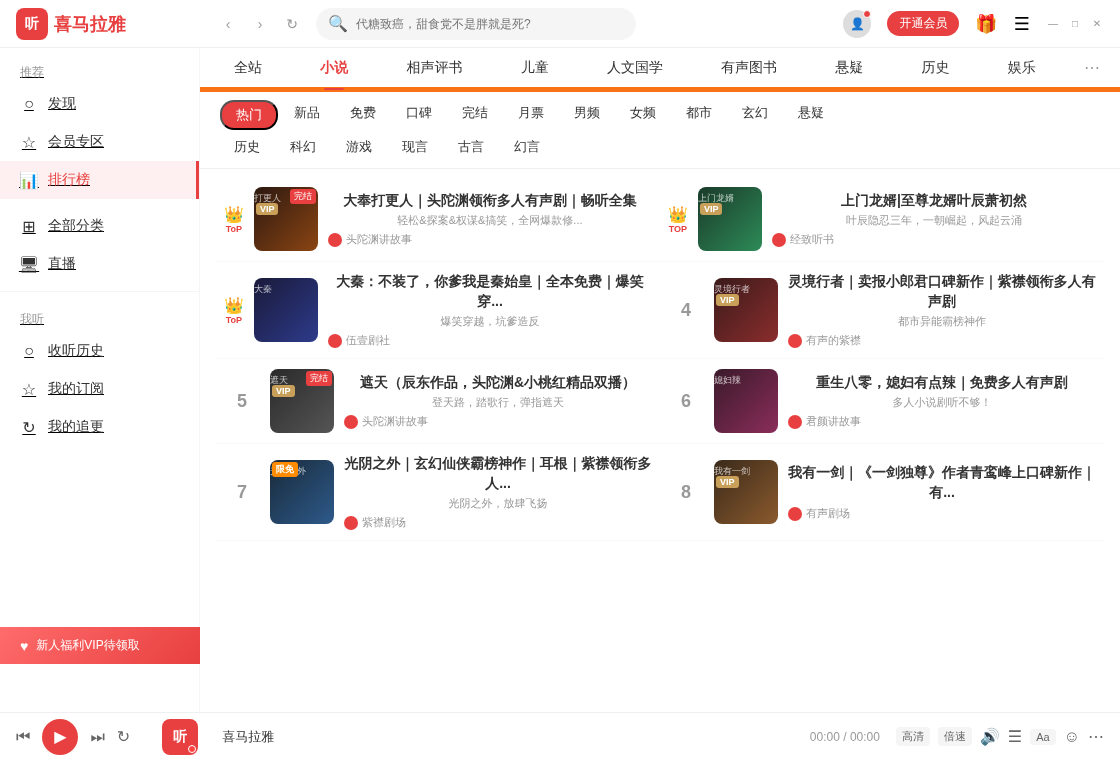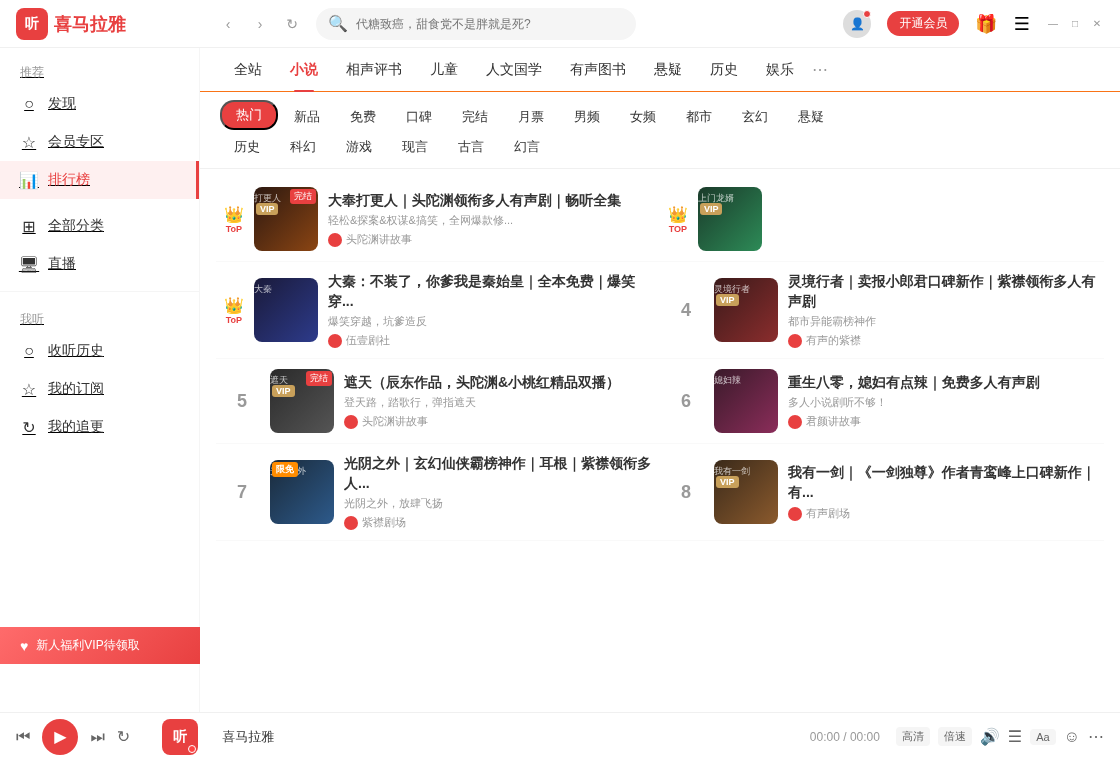--- a/index.html
+++ b/index.html
@@ -23,40 +23,40 @@
     .main-layout { display: flex; flex: 1; overflow: hidden; }
     .sidebar-item { display: flex; align-items: center; gap: 10px; padding: 10px 20px; cursor: pointer; color: #333; font-size: 14px; border-radius: 0; }
     .sidebar-item.active { background: #fef0f0; color: #e84040; border-right: 3px solid #e84040; }
     .sidebar-icon { width: 18px; height: 18px; display: flex; align-items: center; justify-content: center; font-size: 16px; }
     .new-user-banner { position: absolute; bottom: 48px; left: 0; width: 200px; background: linear-gradient(135deg, #ff6b6b, #e84040); color: #fff; padding: 10px 20px; font-size: 12px; display: flex; align-items: center; gap: 8px; cursor: pointer; }
 
     
     .content { flex: 1; overflow-y: auto; padding: 0; }
 
     
-    .top-nav { display: flex; align-items: center; padding: 0 20px; border-bottom: 1px solid #f97316; height: 44px; }
+    .top-nav { display: flex; align-items: center; padding: 0 20px; border-bottom: 5px solid #f97316; height: 44px; justify-content: space-between; }
     .top-nav-item { padding: 0 14px; height: 44px; display: flex; align-items: center; font-size: 14px; color: #333; cursor: pointer; position: relative; white-space: nowrap; }
     .top-nav-item.active { color: #e84040; font-weight: bold; }
     .top-nav-item.active::after { content: ''; position: absolute; bottom: 0; left: 50%; transform: translateX(-50%); width: 20px; height: 2px; background: #e84040; border-radius: 1px; }
-    .sub-nav-row { display: flex; align-items: flex-end; padding: 4px 20px; gap: 8px; }
+    .sub-nav-row { display: flex; align-items: flex-start; padding: 4px 20px; gap: 8px; }
     .tag-btn { padding: 4px 14px; border-radius: 14px; font-size: 13px; cursor: pointer; color: #333; border: none; background: none; }
     .tag-hot { background: #e84040; color: #fff; border-radius: 14px; padding: 4px 14px; font-size: 13px; cursor: pointer; }
 
     
     .rankings-grid { display: grid; grid-template-columns: 1fr 1fr; gap: 0; padding: 8px 16px; }
     .rank-item { display: flex; align-items: center; padding: 10px 8px; gap: 10px; border-bottom: 1px solid #f9f9f9; }
     .rank-num { width: 36px; text-align: center; font-size: 22px; font-weight: bold; flex-shrink: 0; }
     .rank-num.normal { color: #999; font-size: 18px; }
     .top-badge { display: flex; flex-direction: column; align-items: center; }
     .rank-cover-wrapper { position: relative; width: 64px; height: 64px; flex-shrink: 0; }
     .cover-placeholder { width: 64px; height: 64px; border-radius: 8px; flex-shrink: 0; overflow: hidden; }
     .vip-badge { position: absolute; top: 16px; left: 2px; background: #c8a05a; color: #fff; font-size: 9px; padding: 1px 4px; border-radius: 3px; font-weight: bold; }
     .finish-badge { position: absolute; top: 2px; right: 2px; background: #e84040; color: #fff; font-size: 9px; padding: 1px 4px; border-radius: 3px; }
     .limited-badge { position: absolute; top: 2px; left: 2px; background: #ff8c00; color: #fff; font-size: 9px; padding: 1px 4px; border-radius: 3px; font-weight: bold; }
-    .rank-info { flex: 1; overflow: hidden; }
+    .rank-info { flex: 1; overflow: hidden; text-align: center; }
     .rank-title { font-size: 14px; color: #333; font-weight: bold; line-height: 1.4; overflow: hidden; text-overflow: ellipsis; display: -webkit-box; -webkit-line-clamp: 2; -webkit-box-orient: vertical; }
     .rank-desc { font-size: 11px; color: #999; margin-top: 3px; overflow: hidden; text-overflow: ellipsis; white-space: nowrap; }
     .rank-author { display: flex; align-items: center; gap: 4px; margin-top: 4px; }
     .author-avatar { width: 14px; height: 14px; border-radius: 50%; background: #e84040; flex-shrink: 0; }
     .author-name { font-size: 11px; color: #999; }
 
     
     .player-bar { height: 48px; background: #fff; border-top: 1px solid #f0f0f0; display: flex; align-items: center; padding: 0 16px; gap: 16px; flex-shrink: 0; }
     .player-controls { display: flex; align-items: center; gap: 12px; }
     .play-btn { width: 36px; height: 36px; background: #e84040; border-radius: 50%; display: flex; align-items: center; justify-content: center; color: #fff; font-size: 16px; cursor: pointer; border: none; }
@@ -233,20 +233,28 @@
 
       <div class="rank-item">
         <div class="top-badge">
           <span style="font-size:16px;color:#e84040;">👑</span>
           <span style="font-size:9px;color:#e84040;font-weight:bold;">TOP</span>
         </div>
         <div class="rank-cover-wrapper">
           <div class="cover-placeholder cover-img-2"><span class="cover-text">上门龙婿</span></div>
           <span class="vip-badge">VIP</span>
         </div>
+        <div class="rank-info">
+          <div class="rank-title">上门龙婿|至尊龙婿叶辰萧初然</div>
+          <div class="rank-desc">叶辰隐忍三年，一朝崛起，风起云涌</div>
+          <div class="rank-author">
+            <div class="author-avatar"></div>
+            <span class="author-name">经致听书</span>
+          </div>
+        </div>
       </div>
 
       <div class="rank-item">
         <div class="top-badge">
           <span style="font-size:16px;color:#e84040;">👑</span>
           <span style="font-size:9px;color:#e84040;font-weight:bold;">ToP</span>
         </div>
         <div class="rank-cover-wrapper">
           <div class="cover-placeholder cover-img-3"><span class="cover-text">大秦</span></div>
         </div>

